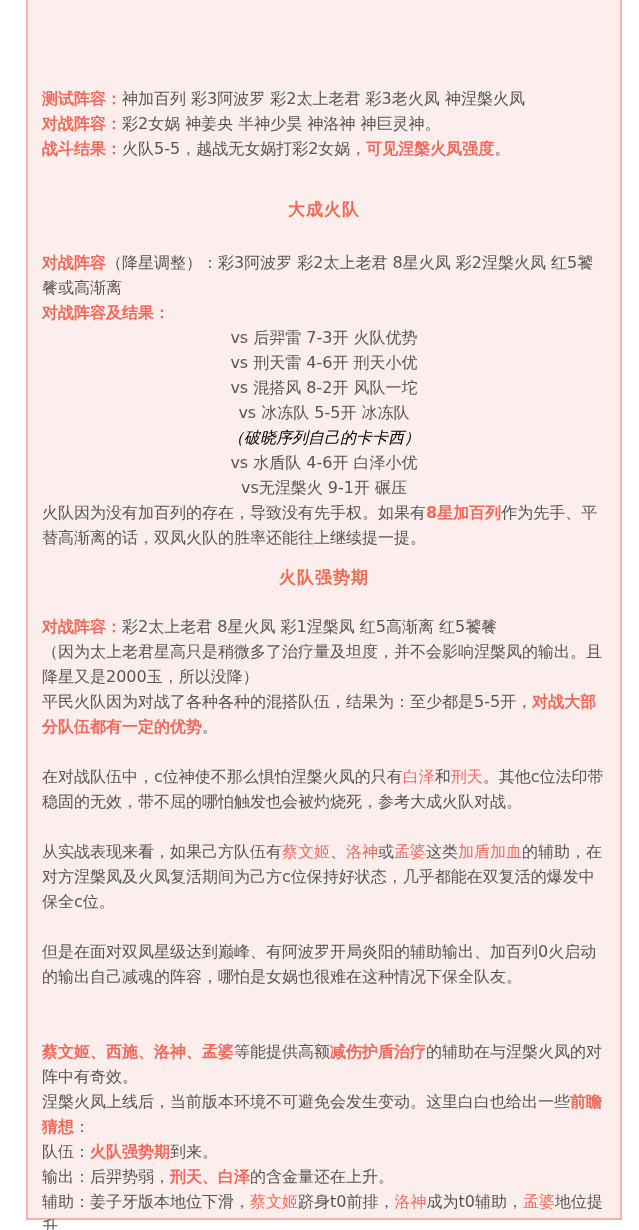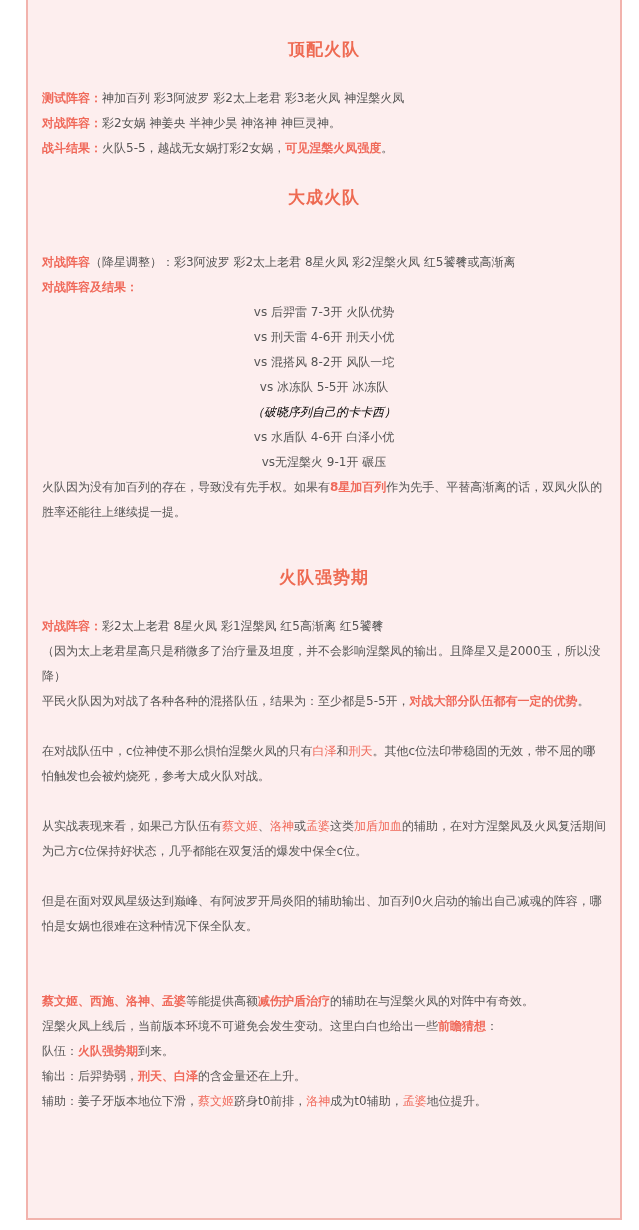--- a/index.html
+++ b/index.html
@@ -19,42 +19,39 @@
   }
   .section-title .t::after {
     content: ""; position: absolute; left: -6px; right: -4px; bottom: -4px; height: 9px;
     border-radius: 5px;
     background: linear-gradient(90deg, #f7b9b0 0%, #fbd6d1 60%, rgba(253,238,238,0) 100%);
     z-index: -1;
   }
   .section-title .t span { position: relative; z-index: 1; }
   .para {
     position: absolute; left: 14px; width: 564px;
-    font-size: 12px; color: #555; line-height: 25px;
+    font-size: 16px; color: #555; line-height: 25px;
   }
   .red { color: #f0695a; }
   .redb { color: #f0695a; font-weight: bold; }
   .center { text-align: center; }
   .gray { color: #000000; font-style: italic; }
 </style>
 </head>
 <body>
 
 <div class="card">
 
-  <div class="section-title" style="top:40px;">
-    <span class="t"><span>顶配火队</span></span>
-  </div>
   <div class="para" style="top:88px;">
     <div><span class="redb">测试阵容：</span><span>神加百列 彩3阿波罗 彩2太上老君 彩3老火凤 神涅槃火凤</span></div>
     <div><span class="redb">对战阵容：</span><span>彩2女娲 神姜央 半神少昊 神洛神 神巨灵神。</span></div>
     <div><span class="redb">战斗结果：</span><span>火队5-5，越战无女娲打彩2女娲，</span><span class="redb">可见涅槃火凤强度</span><span>。</span></div>
   </div>
 
-  <div class="section-title" style="top:188px;">
+  <div class="section-title" style="top:200px;">
     <span class="t"><span>大成火队</span></span>
   </div>
   <div class="para" style="top:252px;">
     <div><span class="redb">对战阵容</span><span>（降星调整）：彩3阿波罗 彩2太上老君 8星火凤 彩2涅槃火凤 红5饕餮或高渐离</span></div>
     <div class="redb">对战阵容及结果：</div>
     <div class="center">vs 后羿雷 7-3开 火队优势</div>
     <div class="center">vs 刑天雷 4-6开 刑天小优</div>
     <div class="center">vs 混搭风 8-2开 风队一坨</div>
     <div class="center">vs  冰冻队 5-5开 冰冻队</div>
     <div class="center gray">（破晓序列自己的卡卡西）</div>

